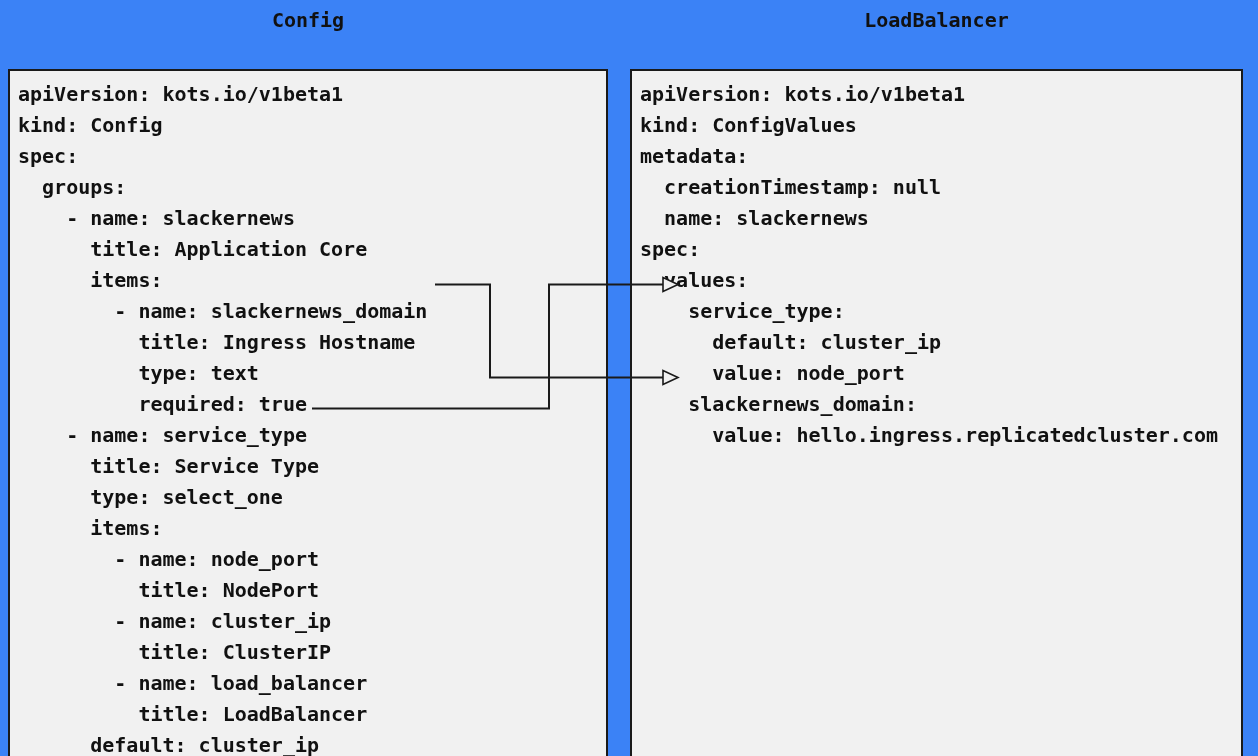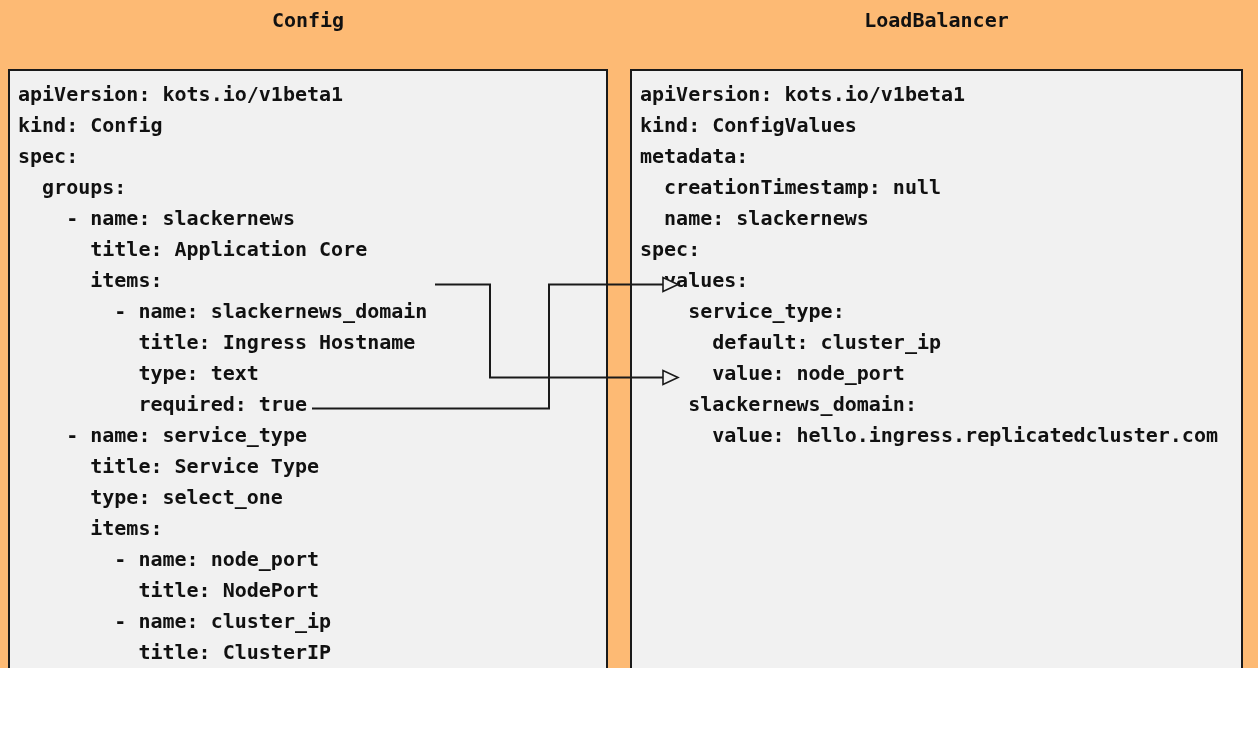--- a/index.html
+++ b/index.html
@@ -6,22 +6,22 @@
     --box-fill:#f1f1f1;
     --box-border:#1a1a1a;
     --text:#111111;
     --connector:#1a1a1a;
   }
   *{margin:0;padding:0;box-sizing:border-box;}
   html,body{background:#ffffff;}
   .canvas{
     position:relative;
     width:1258px;
-    height:668px;
-    background:#fdba74;
+    height:756px;
+    background:#3b82f6;
     overflow:hidden;
     font-family:"DejaVu Sans Mono","Liberation Mono",monospace;
   }
   .panel-title{
     position:absolute;
     top:8px;
     text-align:center;
     font:bold 20px/24px "DejaVu Sans Mono","Liberation Mono",monospace;
     color:var(--text);
     letter-spacing:0;

